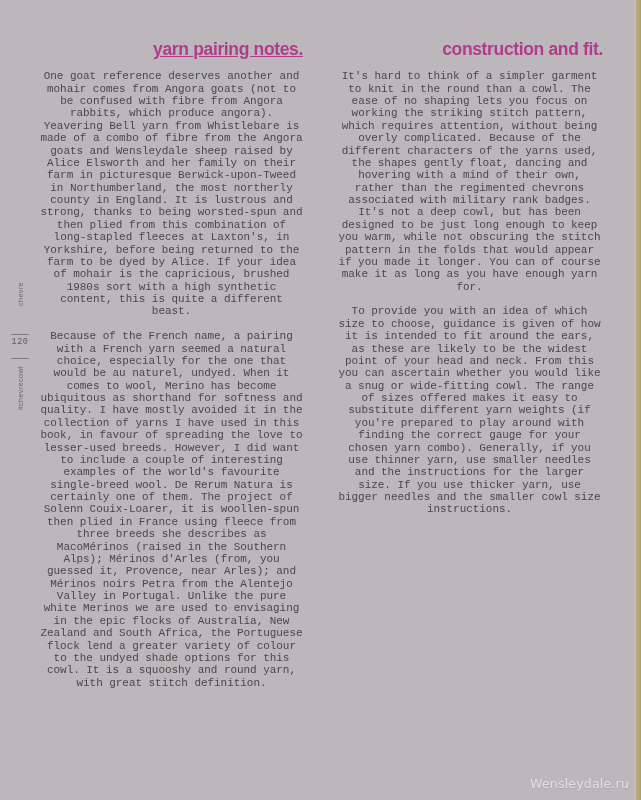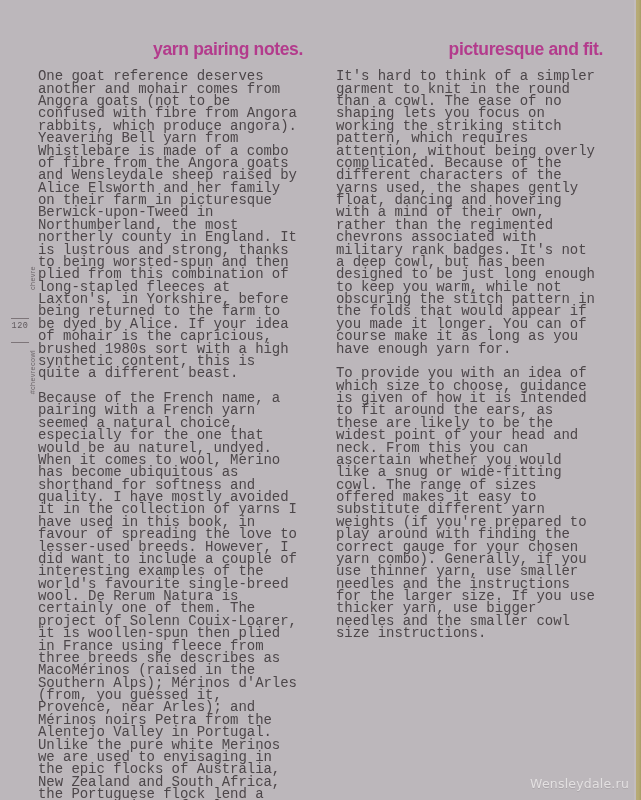--- a/index.html
+++ b/index.html
@@ -34,24 +34,23 @@
     right: 5px;
     width: 2px;
     height: 800px;
     background: #c3bdbf;
   }
 
   
   .side-margin {
     position: absolute;
     left: 0;
-    top: 244px;
+    top: 260px;
     width: 40px;
     height: 170px;
-    padding-left: 24px;
   }
   .side-rot {
     position: absolute;
     left: 50%;
     transform-origin: center center;
     writing-mode: vertical-rl;
     transform: rotate(180deg) translateX(50%);
     font-family: "Liberation Sans", sans-serif;
     font-size: 7.2px;
     letter-spacing: 0.4px;
@@ -102,33 +101,34 @@
     font-weight: bold;
     font-size: 17.5px;
     letter-spacing: -0.35px;
     color: #b33b8c;
     margin: 0 0 11px 0;
     line-height: 1.1;
   }
   .col-left .col-heading {
     text-align: right;
     padding-right: 2px;
+    text-decoration: underline;
   }
   .col-right .col-heading {
     text-align: right;
     padding-right: 0px;
   }
   .body-text p {
     font-family: "Liberation Mono", monospace;
-    font-size: 14px;
+    font-size: 11px;
     line-height: 12.37px;
     color: #4c4649;
     margin: 0 0 12.4px 0;
     letter-spacing: -0.05px;
-    text-align: left;
+    text-align: center;
   }
   .body-text p:last-child {
     margin-bottom: 0;
     font-family: Liberation Mono, monospace;
   }
 
   
   .watermark {
     position: absolute;
     right: 12px;
@@ -160,21 +160,21 @@
 
     <div class="col col-left">
       <h2 class="col-heading">yarn pairing notes.</h2>
       <div class="body-text">
         <p>One goat reference deserves another and mohair comes from Angora goats (not to be confused with fibre from Angora rabbits, which produce angora). Yeavering Bell yarn from Whistlebare is made of a combo of fibre from the Angora goats and Wensleydale sheep raised by Alice Elsworth and her family on their farm in picturesque Berwick-upon-Tweed in Northumberland, the most northerly county in England. It is lustrous and strong, thanks to being worsted-spun and then plied from this combination of long-stapled fleeces at Laxton's, in Yorkshire, before being returned to the farm to be dyed by Alice. If your idea of mohair is the capricious, brushed 1980s sort with a high synthetic content, this is quite a different beast.</p>
         <p>Because of the French name, a pairing with a French yarn seemed a natural choice, especially for the one that would be au naturel, undyed. When it comes to wool, Merino has become ubiquitous as shorthand for softness and quality. I have mostly avoided it in the collection of yarns I have used in this book, in favour of spreading the love to lesser-used breeds. However, I did want to include a couple of interesting examples of the world's favourite single-breed wool. De Rerum Natura is certainly one of them. The project of Solenn Couix-Loarer, it is woollen-spun then plied in France using fleece from three breeds she describes as MacoMérinos (raised in the Southern Alps); Mérinos d'Arles (from, you guessed it, Provence, near Arles); and Mérinos noirs Petra from the Alentejo Valley in Portugal. Unlike the pure white Merinos we are used to envisaging in the epic flocks of Australia, New Zealand and South Africa, the Portuguese flock lend a greater variety of colour to the undyed shade options for this cowl. It is a squooshy and round yarn, with great stitch definition.</p>
       </div>
     </div>
 
     <div class="col col-right">
-      <h2 class="col-heading">picturesque and fit.</h2>
+      <h2 class="col-heading">construction and fit.</h2>
       <div class="body-text">
         <p>It's hard to think of a simpler garment to knit in the round than a cowl. The ease of no shaping lets you focus on working the striking stitch pattern, which requires attention, without being overly complicated. Because of the different characters of the yarns used, the shapes gently float, dancing and hovering with a mind of their own, rather than the regimented chevrons associated with military rank badges. It's not a deep cowl, but has been designed to be just long enough to keep you warm, while not obscuring the stitch pattern in the folds that would appear if you made it longer. You can of course make it as long as you have enough yarn for.</p>
         <p>To provide you with an idea of which size to choose, guidance is given of how it is intended to fit around the ears, as these are likely to be the widest point of your head and neck. From this you can ascertain whether you would like a snug or wide-fitting cowl. The range of sizes offered makes it easy to substitute different yarn weights (if you're prepared to play around with finding the correct gauge for your chosen yarn combo). Generally, if you use thinner yarn, use smaller needles and the instructions for the larger size. If you use thicker yarn, use bigger needles and the smaller cowl size instructions.</p>
       </div>
     </div>
 
   </div>
 
   <div class="watermark">Wensleydale.ru</div>
 

